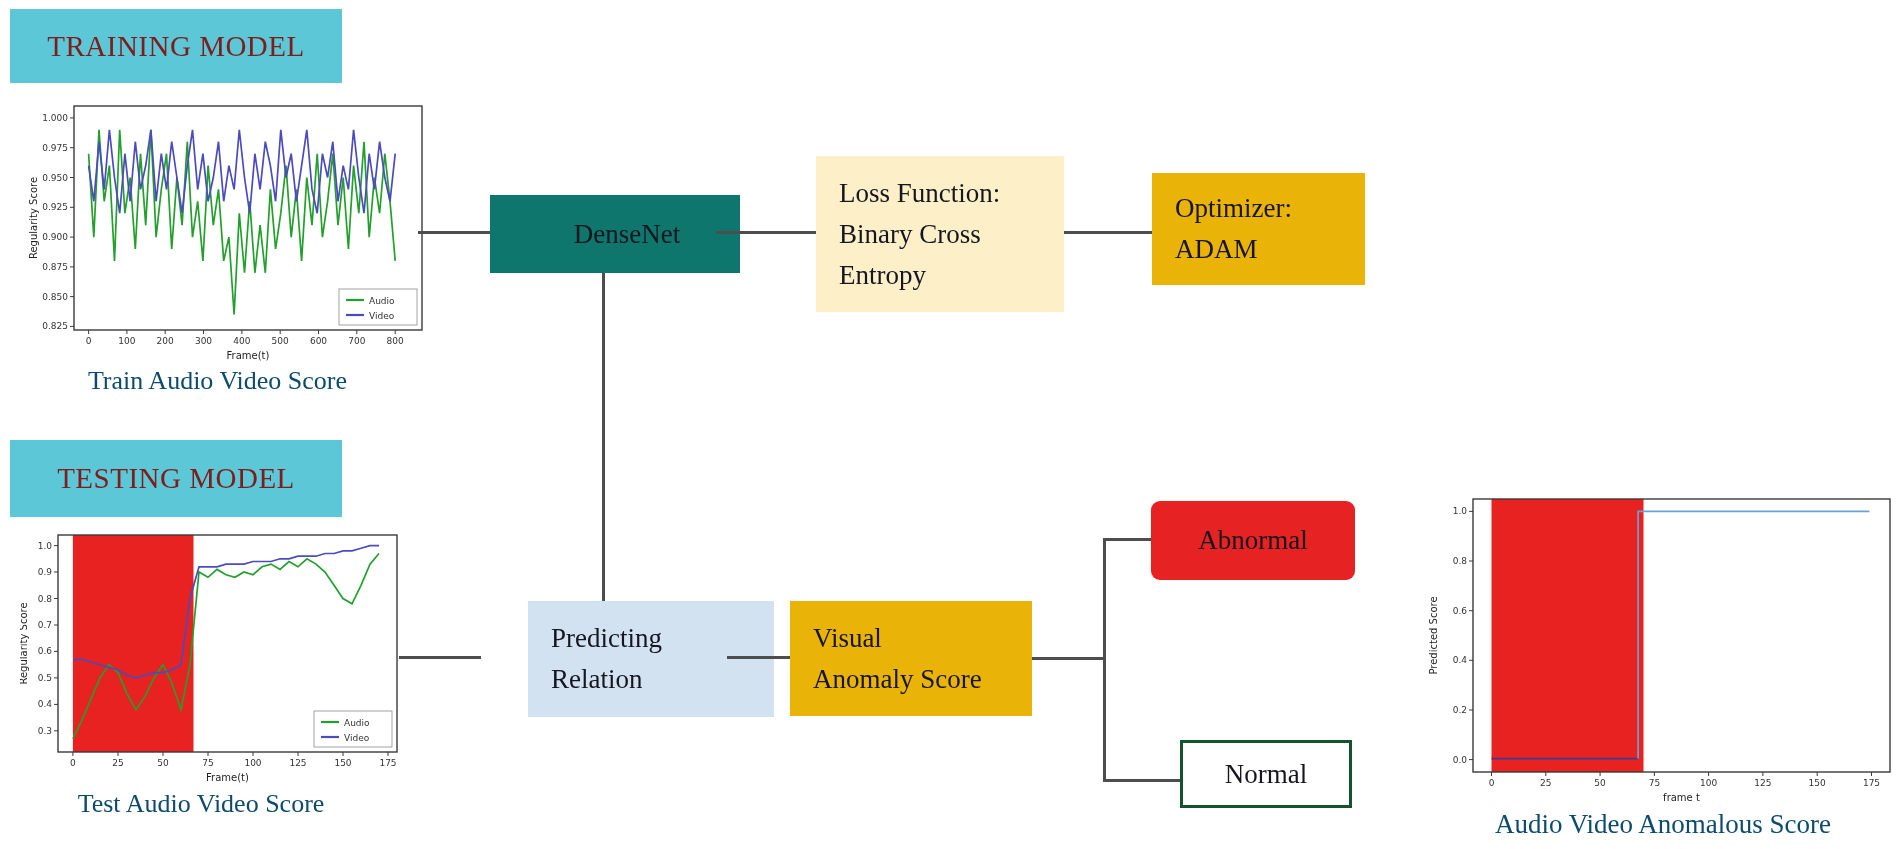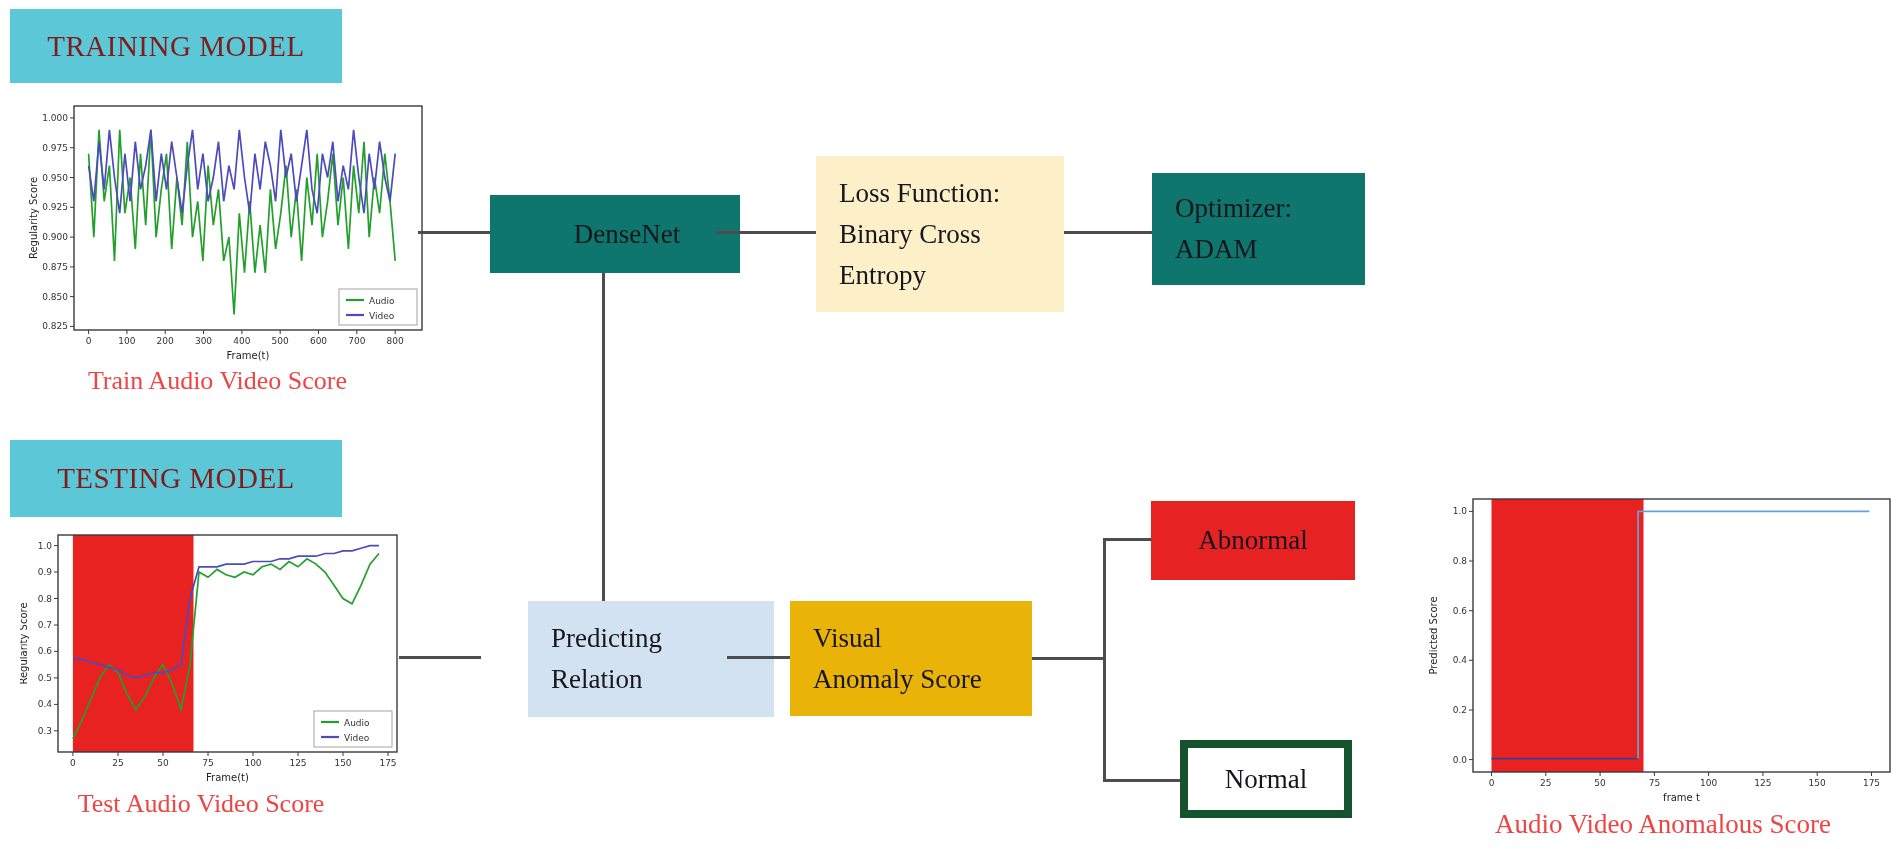--- a/index.html
+++ b/index.html
@@ -12,29 +12,29 @@
   .node{position:absolute;display:flex;flex-direction:column;justify-content:center;
         font-size:27px;line-height:41px;color:#161620;}
   .node.center{align-items:center;text-align:center;}
   .node.leftpad{padding-left:23px;box-sizing:border-box;}
   .n-densenet{left:490px;top:195px;width:226px;height:78px;}
   .n-loss{left:816px;top:156px;width:248px;height:156px;}
   .n-optimizer{left:1152px;top:173px;width:213px;height:112px;}
   .n-predicting{left:481px;top:601px;width:246px;height:116px;margin-left:47px;}
   .n-visual{left:790px;top:601px;width:242px;height:115px;}
   .n-abnormal{left:1151px;top:501px;width:204px;height:79px;}
-  .n-normal{left:1180px;top:740px;width:172px;height:78px;border:8px solid #14532d;box-sizing:border-box;}
+  .n-normal{left:1180px;top:740px;width:172px;height:68px;border:3px solid #14532d;box-sizing:border-box;}
   .c{position:absolute;}
   .c.h{height:3px;}
   .c.v{width:3px;}
   .chartbox{position:absolute;background:#fff;}
   .cb-train{left:10px;top:98px;width:415px;height:276px;}
   .cb-test{left:20px;top:528px;width:385px;height:262px;}
   .cb-anom{left:1425px;top:490px;width:475px;height:324px;}
-  .caption{position:absolute;text-align:center;font-size:26px;color:#ef4444;}
+  .caption{position:absolute;text-align:center;font-size:26px;color:#0c4a6e;}
   .cap-train{left:10px;top:366px;width:415px;}
   .cap-test{left:20px;top:789px;width:362px;}
   .cap-anom{left:1428px;top:809px;width:470px;font-size:27px;font-family:Liberation Serif, serif;}
   .tick{font:9px "DejaVu Sans",sans-serif;fill:#333;}
   .alabel{font:10px "DejaVu Sans",sans-serif;fill:#222;}
 </style>
 </head>
 <body>
 
 <div id="canvas">
@@ -182,36 +182,36 @@
   <div class="node center n-densenet" style="background: #0f766e; padding-left: 24px;">
     <span>DenseNet</span>
   </div>
 
   <div class="node leftpad n-loss" style="background: rgb(253, 240, 201);">
     <span>Loss Function:</span>
     <span>Binary Cross</span>
     <span>Entropy</span>
   </div>
 
-  <div class="node leftpad n-optimizer" style="background: #0f766e;">
+  <div class="node leftpad n-optimizer" style="background: #eab308;">
     <span>Optimizer:</span>
     <span>ADAM</span>
   </div>
 
   <div class="node leftpad n-predicting" style="background: rgb(211, 226, 241);">
     <span>Predicting</span>
     <span>Relation</span>
   </div>
 
   <div class="node leftpad n-visual" style="background: #eab308;">
     <span>Visual</span>
     <span>Anomaly Score</span>
   </div>
 
-  <div class="node center n-abnormal" style="background: rgb(230, 34, 34);">
+  <div class="node center n-abnormal" style="background: rgb(230, 34, 34); border-radius: 9px;">
     <span>Abnormal</span>
   </div>
 
   <div class="node center n-normal" style="background: rgb(255, 255, 255);">
     <span>Normal</span>
   </div>
 
   <div class="c h" style="left: 418px; top: 231px; width: 72px; background: rgb(77, 77, 77);"></div>
   <div class="c h" style="left: 716px; top: 231px; width: 100px; background: rgb(77, 77, 77);"></div>
   <div class="c h" style="left: 1064px; top: 231px; width: 88px; background: rgb(77, 77, 77);"></div>

